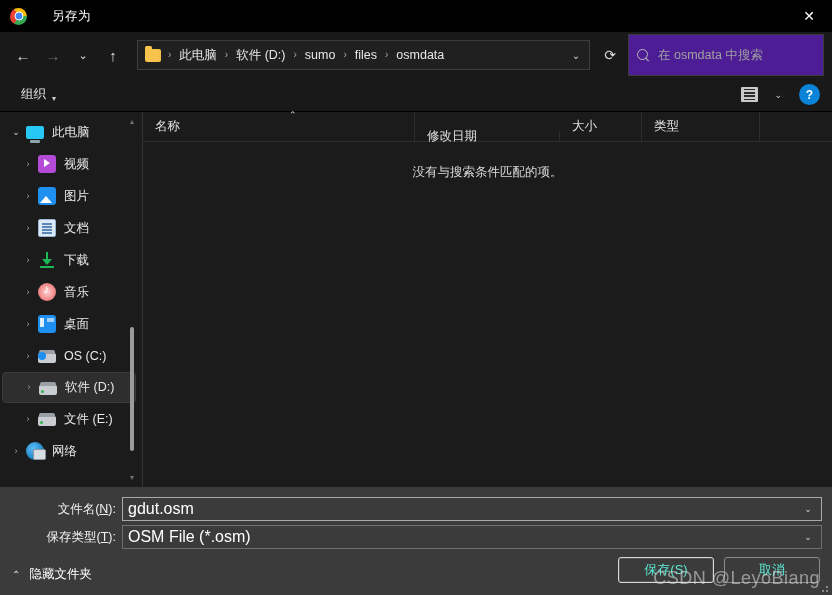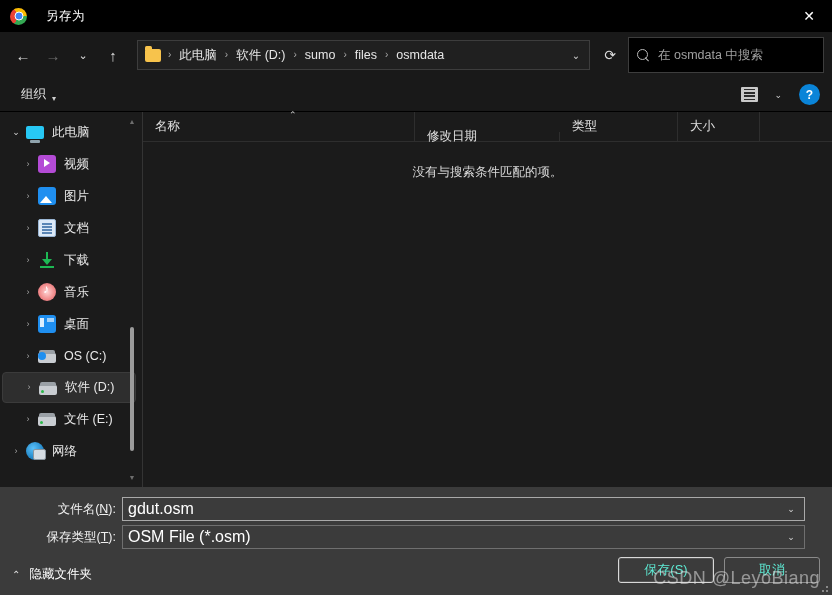--- a/index.html
+++ b/index.html
@@ -30,21 +30,21 @@
     background: conic-gradient(from 210deg, #ea4335 0deg 120deg, #fbbc05 120deg 240deg, #34a853 240deg 360deg);
     overflow: hidden;
   }
   .chrome-logo::after {
     content: ""; position: absolute;
     left: 50%; top: 50%; transform: translate(-50%,-50%);
     width: 7px; height: 7px; border-radius: 50%;
     background: #4285f4; border: 1.4px solid #fff;
   }
   .title-text {
-    margin-left: 19px; color: #ffffff;
+    margin-left: 25px; color: #ffffff;
     font-size: 12.5px; letter-spacing: .5px; text-align: right;
   }
   .close-btn {
     position: absolute; right: 0; top: 0;
     width: 46px; height: 32px;
     display: flex; align-items: center; justify-content: center;
     color: #ffffff; font-size: 14px; line-height: 1;
   }
 
   
@@ -98,22 +98,22 @@
     width: 22px; text-align: center; flex: 0 0 22px;
   }
   .refresh-btn {
     width: 28px; height: 28px; flex: 0 0 28px;
     display: flex; align-items: center; justify-content: center;
     color: #dcdcdc; font-size: 14px; border-radius: 4px;
     margin-right: 4px;
   }
 
   .searchbox {
-    flex: 0 0 196px; height: 36px;
-    border: 1px solid #3d3d3d; background: #000000;
+    flex: 0 0 196px; height: 42px;
+    border: 1px solid #3d3d3d; background: #4c1d95;
     display: flex; align-items: center; padding: 0 8px;
   }
   .search-ico {
     width: 13px; height: 13px; flex: 0 0 13px;
     position: relative; margin-right: 8px;
   }
   .search-ico::before {
     content: ""; position: absolute; left: 0; top: 0;
     width: 9px; height: 9px; border: 1.3px solid #b9b9b9; border-radius: 50%;
   }
@@ -254,21 +254,21 @@
     color: #cfcfcf; font-size: 9px;
   }
   .emptymsg {
     flex: 1 1 auto; padding-top: 22px;
     text-align: center; color: #dadada; font-size: 12.5px;
   }
 
   
   .bottom {
     flex: 0 0 108px; background: #3b3b3b;
-    padding: 9px 17px 0 0; position: relative;
+    padding: 9px 0 0 0; position: relative;
   }
   .frow {
     display: flex; align-items: center;
     height: 26px; margin-bottom: 2px;
     padding-right: 10px;
   }
   .flabel {
     flex: 0 0 122px; text-align: right; padding-right: 6px;
     color: #f0f0f0; font-size: 12.5px; white-space: nowrap;
   }
@@ -462,22 +462,22 @@
 
     <div class="divider-v"></div>
 
     <div class="filepane">
       <div class="colhead">
         <div class="col c-name">
           <span>名称</span>
           <span class="sortcaret">⌃</span>
         </div>
         <div class="col c-date">修改日期</div>
+        <div class="col c-size">大小</div>
         <div class="col c-type">类型</div>
-        <div class="col c-size">大小</div>
         <div class="col c-rest"></div>
       </div>
       <div class="emptymsg">没有与搜索条件匹配的项。</div>
     </div>
   </div>
 
   <div class="bottom">
 
     <div class="frow">
       <div class="flabel"><span>文件名(</span><u>N</u><span>):</span></div>

